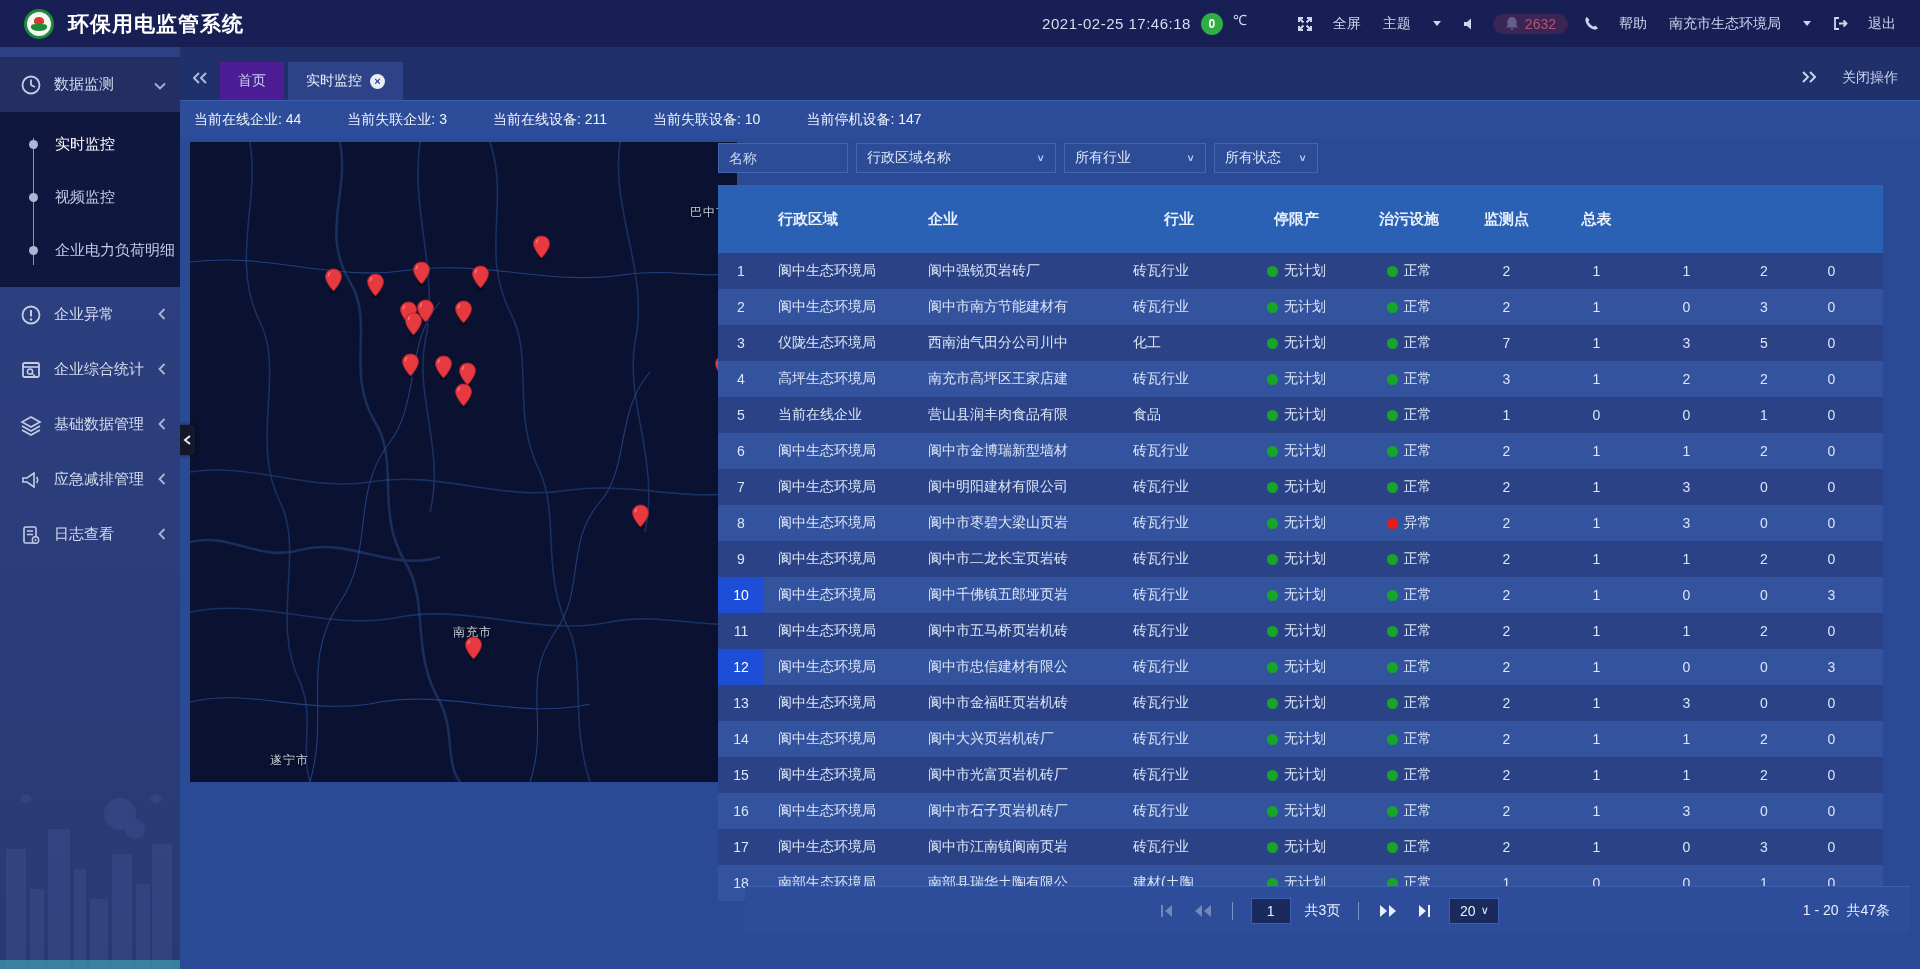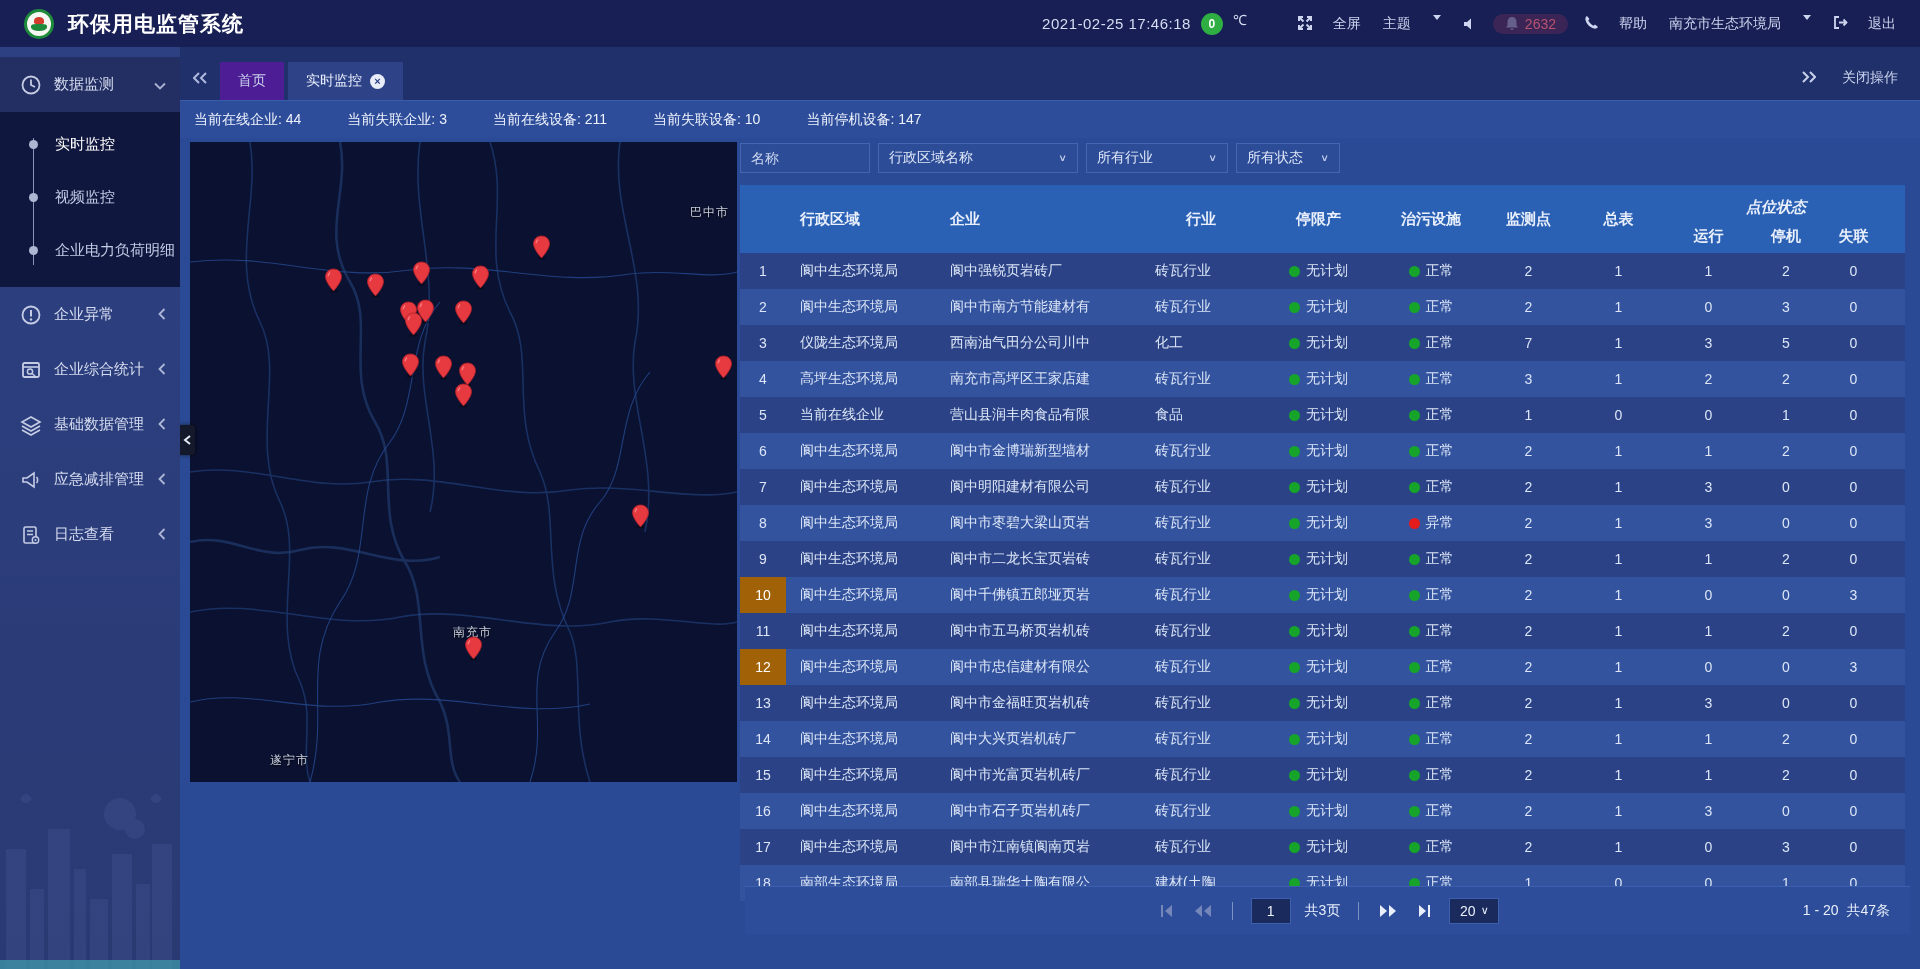--- a/index.html
+++ b/index.html
@@ -10,21 +10,21 @@
   .top-header { position:absolute; left:0; top:0; width:1920px; height:47px;
     background:#171f54; display:flex; align-items:center; z-index:30; }
   .logo-badge { width:30px; height:30px; border-radius:50%; margin-left:24px;
     background:#f5f8f2; border:3px solid #1d8a3c; position:relative; flex:0 0 auto;}
   .logo-badge::before { content:""; position:absolute; left:7px; top:5px; width:10px; height:7px;
     background:#d23c2c; border-radius:50% 50% 20% 20%; }
   .logo-badge::after { content:""; position:absolute; left:4px; top:12px; width:16px; height:7px;
     background:#1d8a3c; border-radius:40% 40% 60% 60%; }
   .app-title { color:#ffffff; font-size:21px; font-weight:bold; margin-left:14px; letter-spacing:1px;}
   .header-right { margin-left:auto; display:flex; align-items:center; color:#cdd5ef; font-size:14px; gap:10px; padding-right:18px;}
-  .hdr-item { display:flex; align-items:flex-start; gap:20px; cursor:pointer; padding:0 6px; white-space:nowrap;}
+  .hdr-item { display:flex; align-items:center; gap:20px; cursor:pointer; padding:0 6px; white-space:nowrap;}
   .datetime { font-size:15px; color:#d6ddf2; letter-spacing:.5px;}
   .temp-badge { width:22px; height:22px; border-radius:50%; background:#2fae44; color:#fff;
     font-size:12px; display:flex; align-items:center; justify-content:center; font-weight:bold;}
   .temp-unit { color:#d6ddf2; font-size:14px; position:relative; top:-4px;}
   .caret-down { display:inline-block; width:0; height:0; border-left:4px solid transparent;
     border-right:4px solid transparent; border-top:5px solid #cdd5ef; margin-left:2px;}
   .notif-pill { background:rgba(190,60,100,.22); color:#b7536f; border-radius:11px;
     padding:2px 12px; font-size:14px; display:flex; align-items:center; gap:6px;}
   .icon-svg { display:inline-block; vertical-align:middle; }
   .bell-dim { opacity:.45; }
@@ -75,21 +75,21 @@
   
   .map-panel { position:absolute; left:10px; top:4px; width:547px; height:640px;
     background:#0b1130; overflow:hidden;}
   .map-label { position:absolute; color:#c7cedf; font-size:12px; letter-spacing:1px; text-shadow:0 1px 2px #000;}
   .pin { position:absolute; width:19px; height:25px; }
   .collapse-handle { position:absolute; left:-2px; top:287px; width:17px; height:30px;
     background:#14182b; border-radius:3px; color:#e6eaf5; display:flex; align-items:center;
     justify-content:center; font-size:11px; cursor:pointer; z-index:6; box-shadow:0 0 4px rgba(0,0,0,.6);}
 
   
-  .table-panel { position:absolute; left:560px; top:5px; width:1165px; height:791px; }
+  .table-panel { position:absolute; left:538px; top:5px; width:1165px; height:791px; }
   .filters { display:flex; gap:8px; height:30px; margin-bottom:12px;}
   .f-box { background:#2c4c97; border:1px solid #4466b1; color:#dfe7f8; font-size:14px;
     display:flex; align-items:center; padding:0 10px; position:relative;}
   .f-input { width:130px; }
   .f-input input { background:transparent; border:none; outline:none; color:#dfe7f8;
     width:100%; font-size:14px; font-family:"Liberation Sans",sans-serif;}
   .f-input input::placeholder { color:#cbd5ee; opacity:1;}
   .f-select { cursor:pointer; }
   .f-select .fs-label { flex:1; }
   .f-chev { color:#cbd5ee; font-size:12px; margin-left:14px; transform:scaleY(.8);}
@@ -105,21 +105,21 @@
   .gh-group .g-subs div { display:flex; align-items:center; justify-content:center; }
 
   .rows-wrap { height:663px; overflow:hidden; position:relative;}
   .t-row { height:36px; display:flex; align-items:center; color:#dce6f7; font-size:14px;}
   .t-row.odd { background:#2b4286; }
   .t-row.even { background:#33539f; }
   .t-cell { overflow:hidden; white-space:nowrap; height:36px; display:flex; align-items:center;}
   .c-center { justify-content:center; }
   .c-left { justify-content:flex-start; }
   .idx-cell { justify-content:center; }
-  .idx-hl { background:#a16207; color:#ffffff; }
+  .idx-hl { background:#1d4ed8; color:#ffffff; }
   .sdot { width:11px; height:11px; border-radius:50%; display:inline-block; margin-right:6px; flex:0 0 auto;}
   .dot-green { background:#17a42b; } .dot-red { background:#e51c1c; }
 
   .pager { position:absolute; left:565px; top:748px; width:1165px; height:48px;
     background:#2d4d9b; border-top:1px solid #3c5fae; display:flex; align-items:center;
     color:#e9effb; font-size:14px; z-index:8; padding:0 18px;}
   .pager-center { margin:0 auto; display:flex; align-items:center; gap:14px;}
   .pg-btn { display:flex; align-items:center; justify-content:center; width:22px; height:22px; cursor:pointer;}
   .pg-sep { width:1px; height:18px; background:#7d92c4; margin:0 4px;}
   .pg-input { width:40px; height:26px; background:#1b2a5c; border:1px solid #3c5fae;
@@ -456,28 +456,20 @@
 
     <div class="grid-header" id="grid-header">
         <div class="gh-cell" style="width: 46px;"></div>
         <div class="gh-cell" style="width: 150px; justify-content: flex-start; padding-left: 14px;">行政区域</div>
         <div class="gh-cell" style="width: 205px; justify-content: flex-start; padding-left: 14px;">企业</div>
         <div class="gh-cell" style="width: 120px;">行业</div>
         <div class="gh-cell" style="width: 115px;">停限产</div>
         <div class="gh-cell" style="width: 110px;">治污设施</div>
         <div class="gh-cell" style="width: 85px;">监测点</div>
         <div class="gh-cell" style="width: 95px;">总表</div>
-        <div class="gh-group" style="width: 220px;">
-          <div class="g-title">点位状态</div>
-          <div class="g-subs">
-            <div style="width: 85px;">运行</div>
-            <div style="width: 70px;">停机</div>
-            <div style="width: 65px;">失联</div>
-          </div>
-        </div>
       </div>
     <div class="rows-wrap" id="rows-host">
         <div class="t-row odd">
           <div class="t-cell idx-cell" style="width: 46px;">1</div>
           <div class="t-cell c-left" style="width: 150px; padding-left: 14px;">阆中生态环境局</div>
           <div class="t-cell c-left" style="width: 205px; padding-left: 14px;">阆中强锐页岩砖厂</div>
           <div class="t-cell c-left" style="width: 120px; padding-left: 14px;">砖瓦行业</div>
           <div class="t-cell c-center" style="width: 115px;">
             <span style="display: flex; align-items: center;"><span class="sdot dot-green"></span>无计划</span>
           </div>

